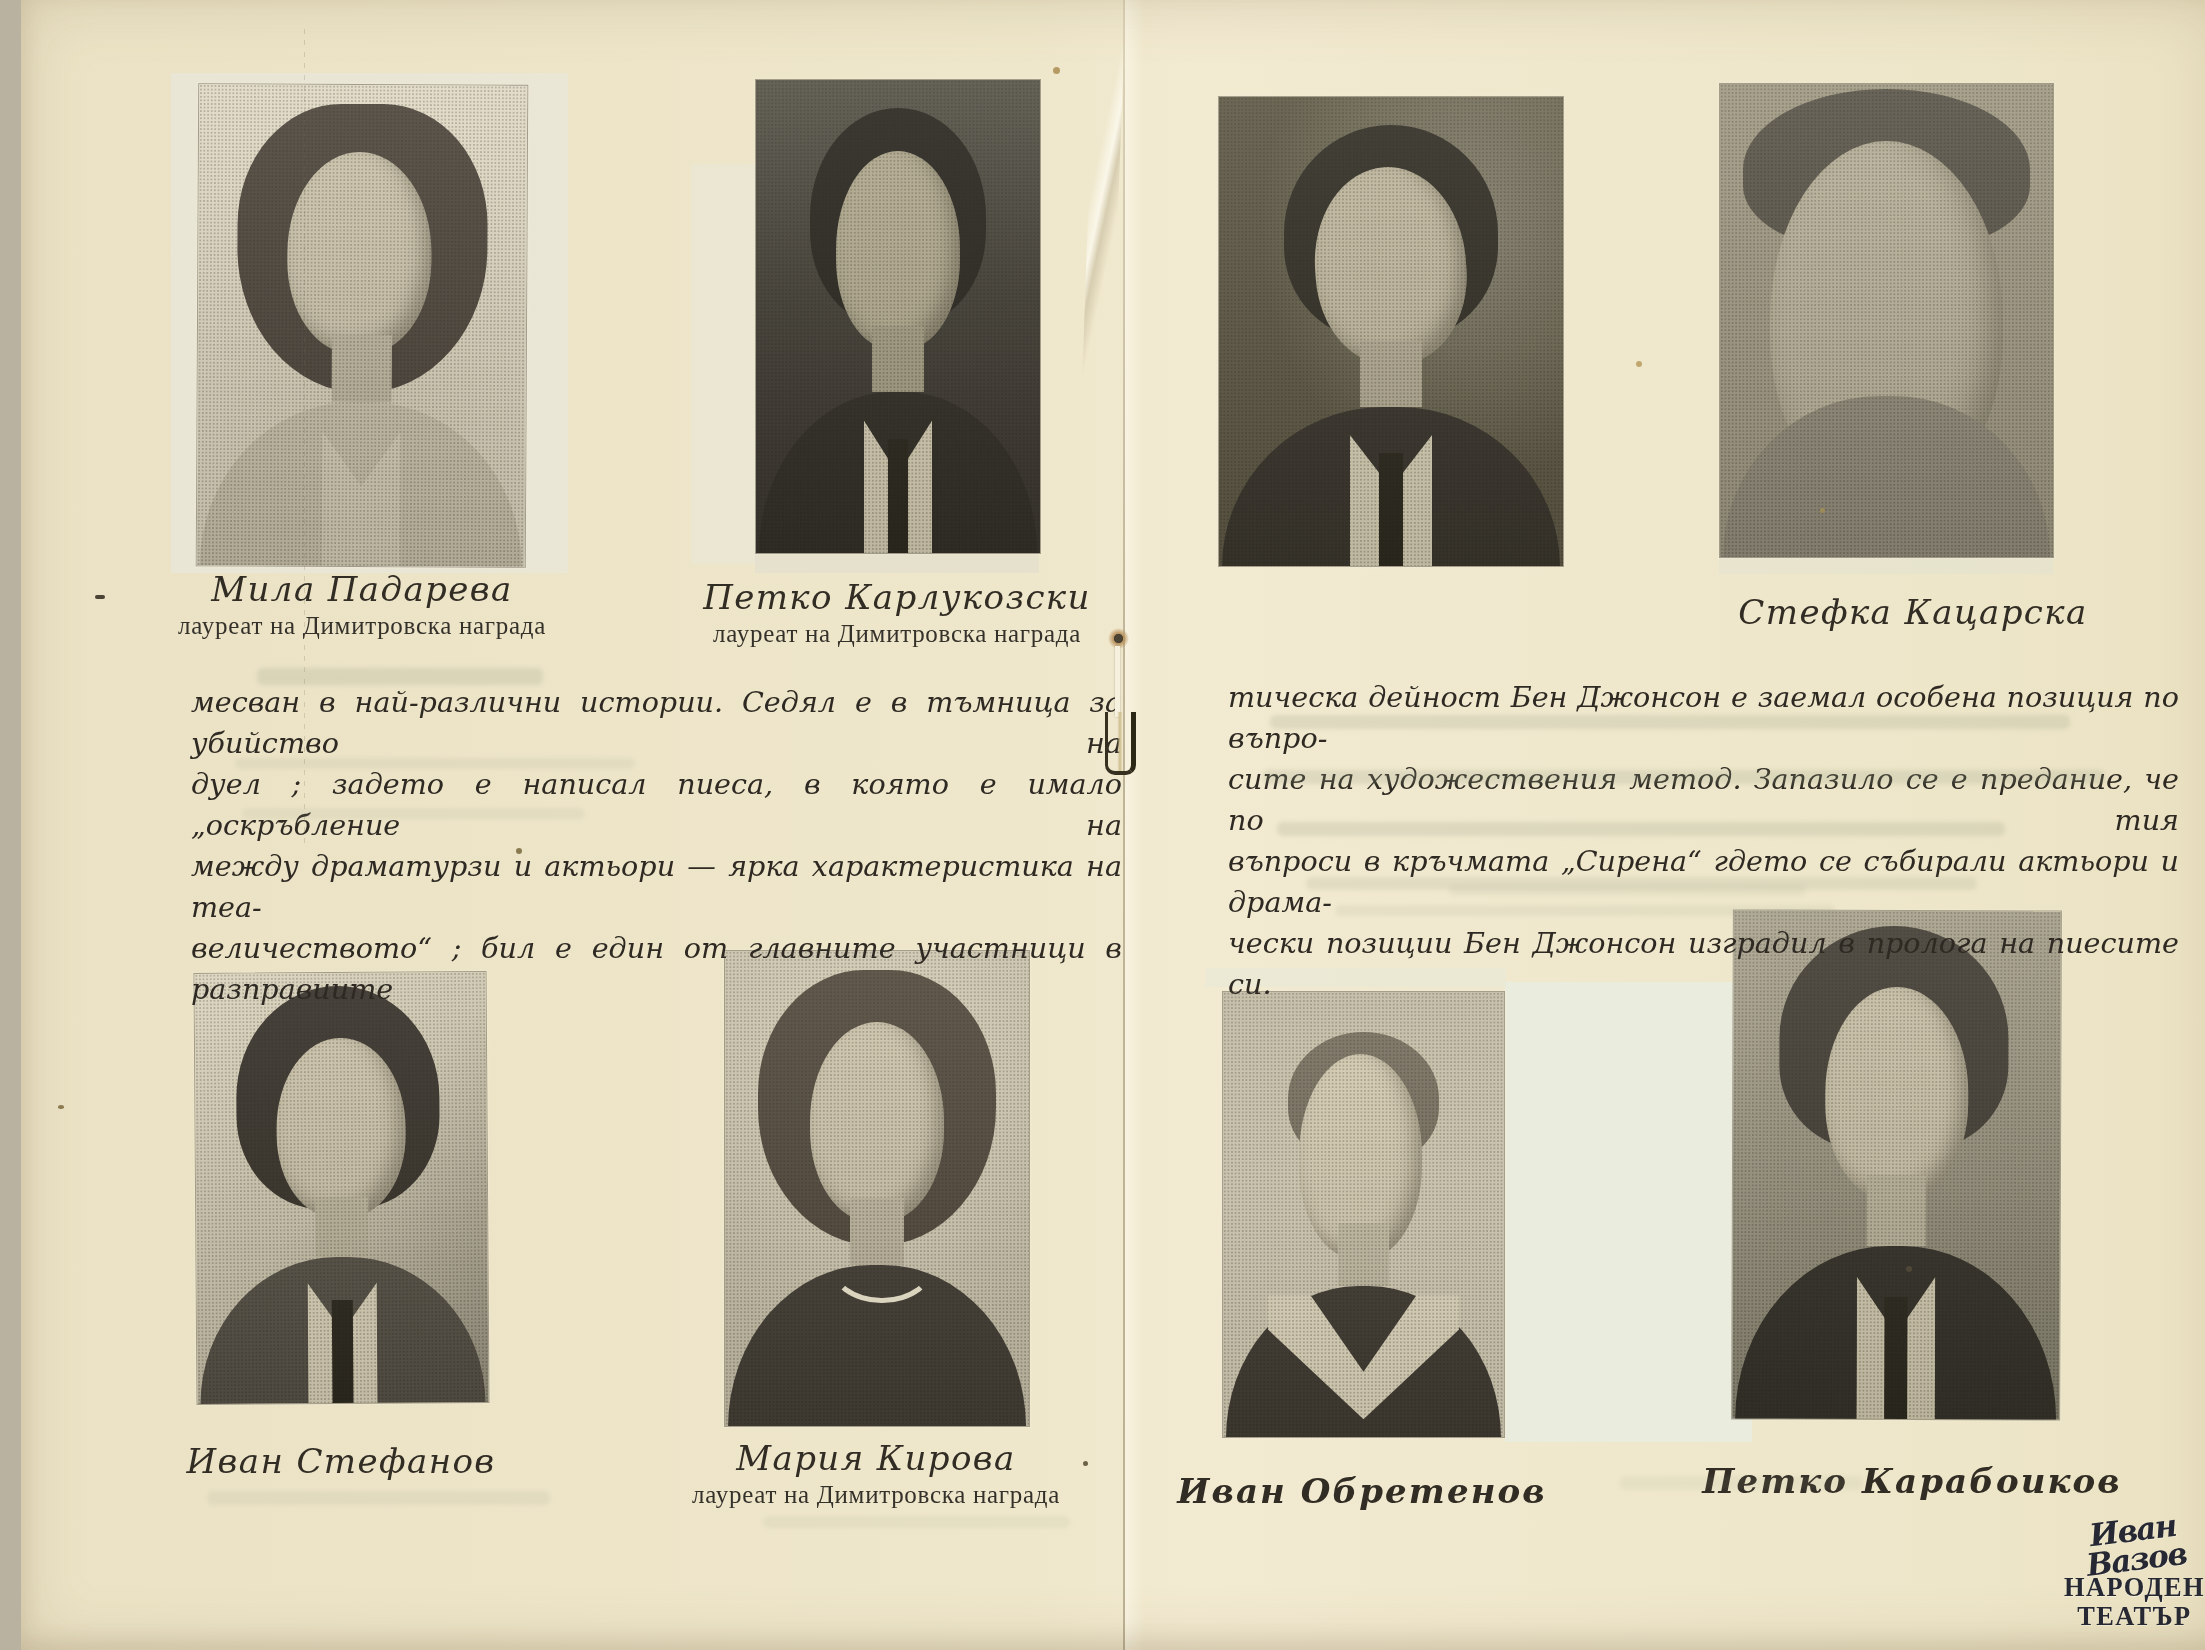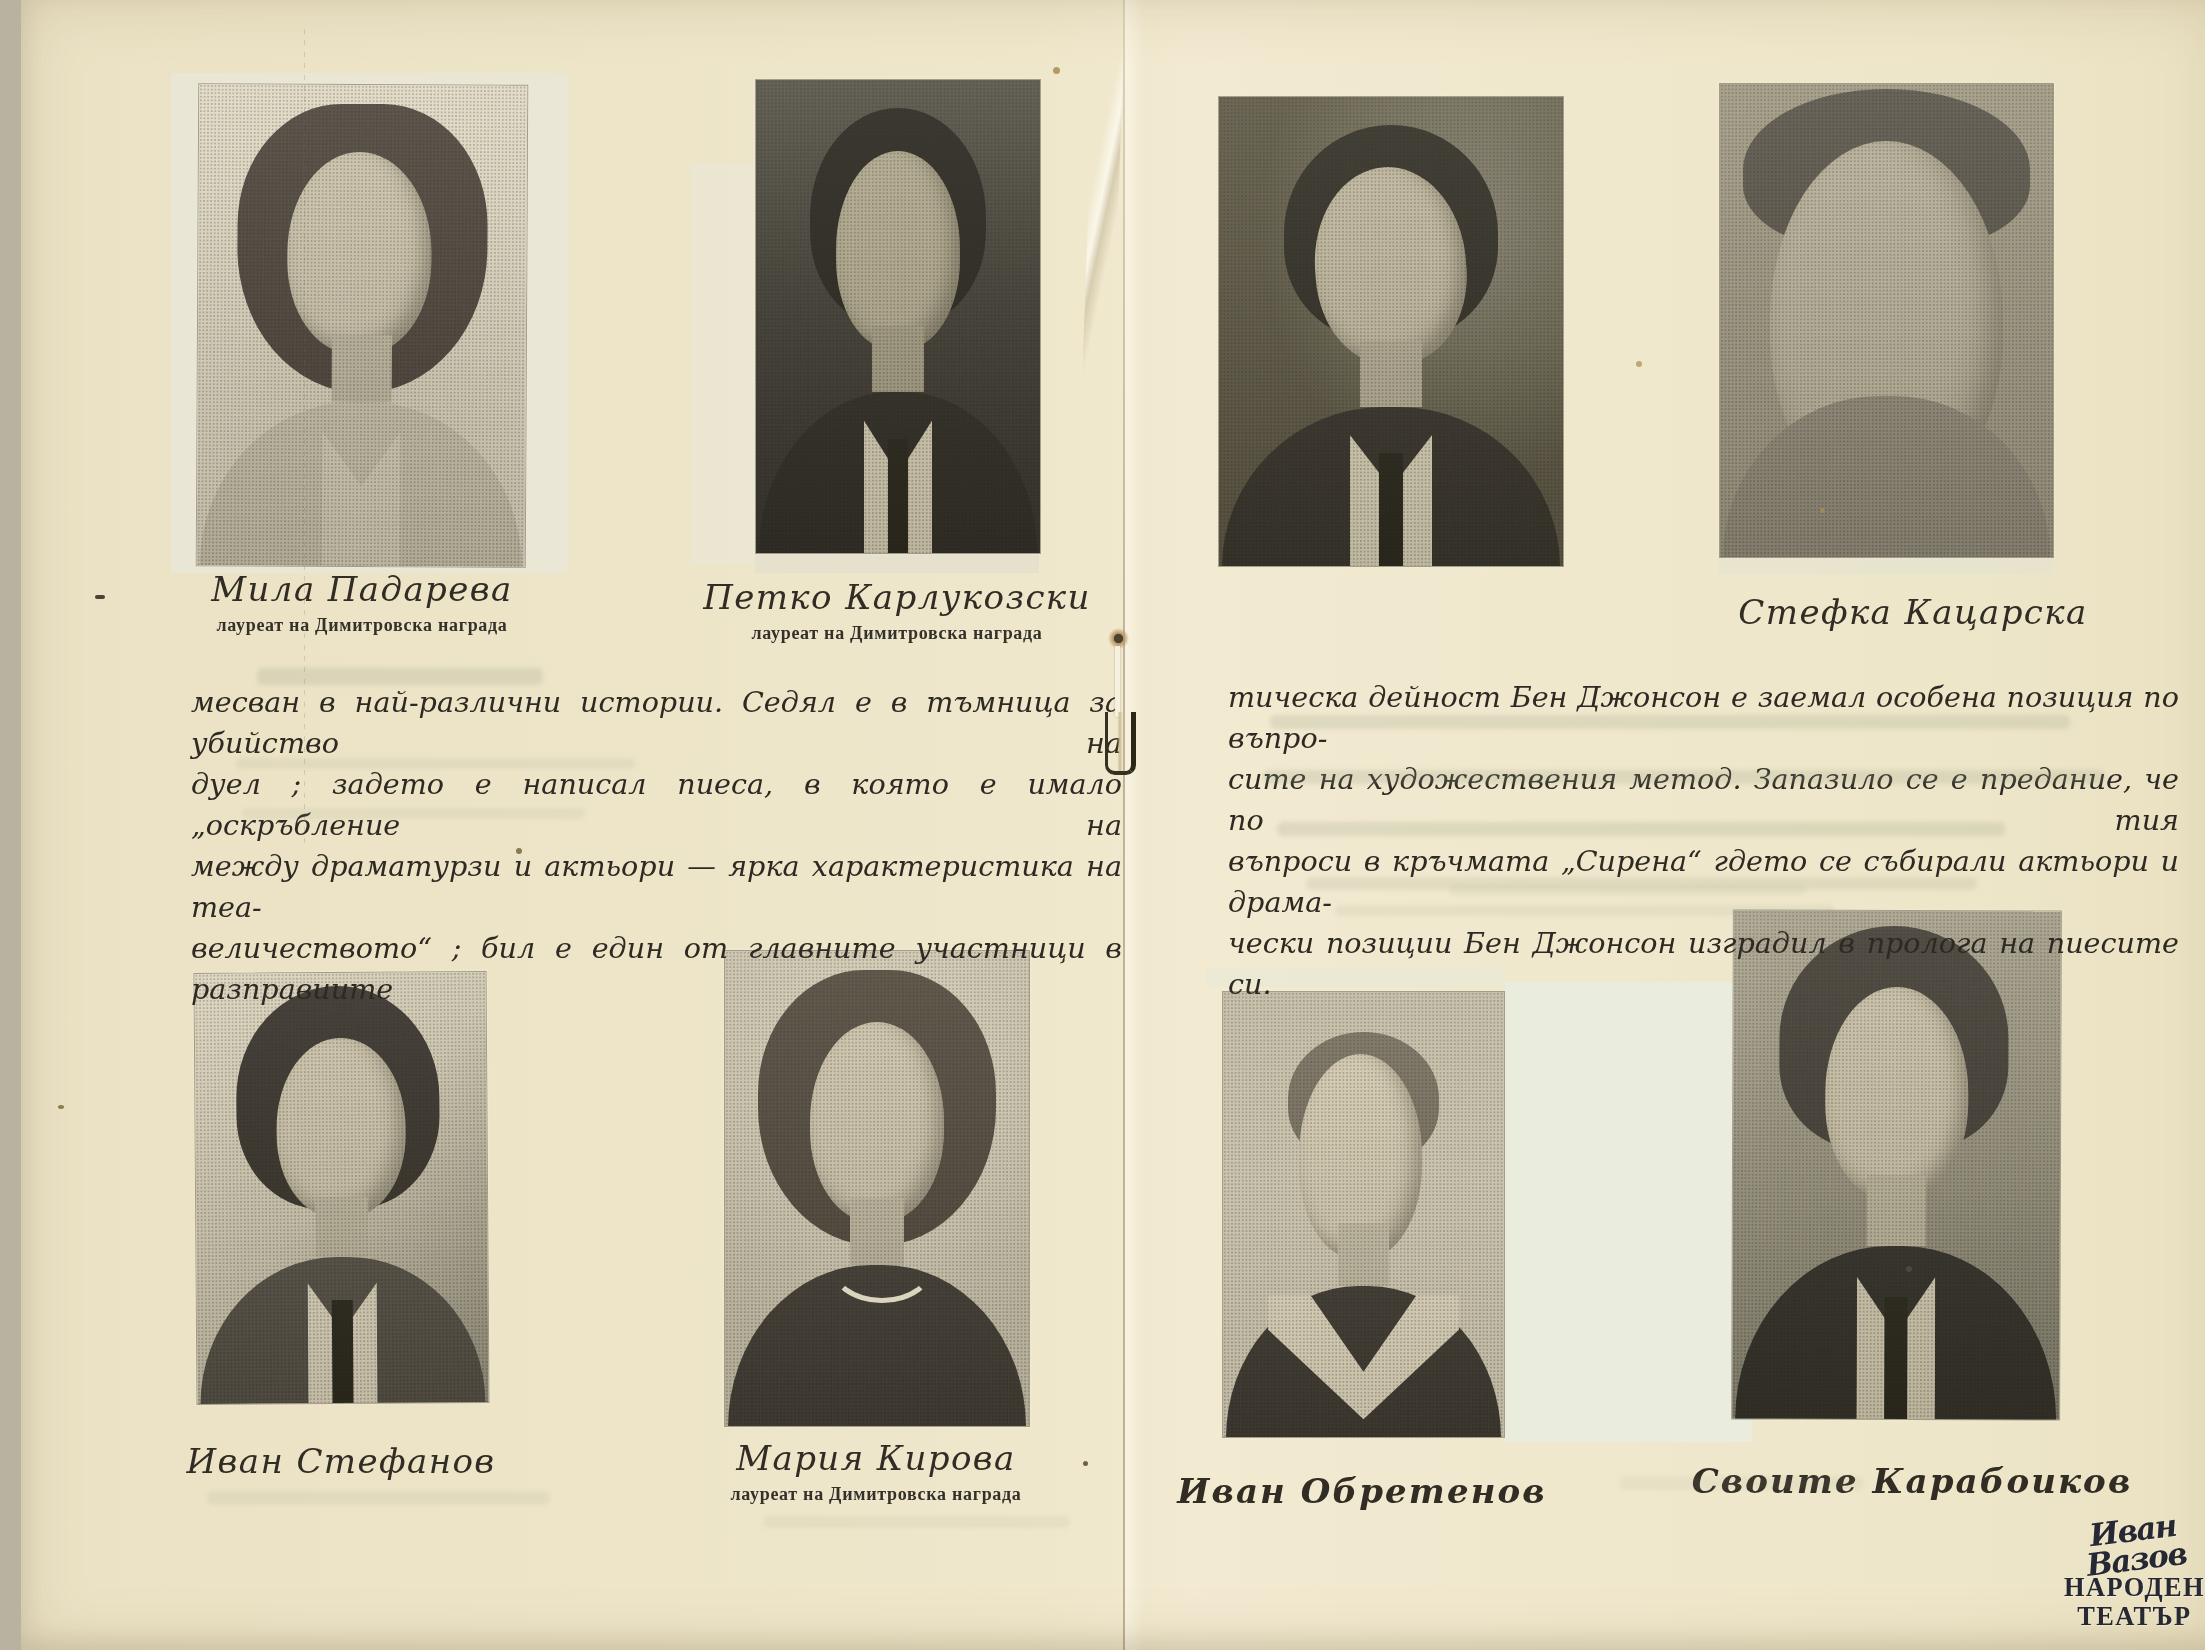--- a/index.html
+++ b/index.html
@@ -98,21 +98,21 @@
   .p7 .p-shirt{bottom:4%;left:16%;width:68%;height:28%;
     clip-path:polygon(0 0,22% 0,50% 62%,78% 0,100% 0,100% 28%,50% 100%,0 28%);}
   
   .p8{left:1711px;top:910px;width:327px;height:508px;transform:rotate(.2deg);}
   .p8 .ph{background:linear-gradient(160deg,#a5a190 0%,#93907e 48%,#807d6c 100%);}
   .p8{--hair:#3d3931;--face:#c5bfa8;--coat:#2f2d26;--shirt:#cfcab3;}
   .p8 .p-hair{width:70%;left:14%;height:44%;top:3%;border-radius:60% 60% 45% 45%;}
   
   .caption{position:absolute;width:500px;text-align:center;}
   .cap-name{font-style:italic;font-size:34px;letter-spacing:1.4px;color:#312c24;line-height:39px;}
-  .cap-sub{font-family:"Liberation Serif",serif;font-weight:bold;font-size:18px;letter-spacing:0.7px;
+  .cap-sub{font-family:"Liberation Serif",serif;font-weight:normal;font-size:25px;letter-spacing:0.7px;
     color:#34302a;line-height:31px;margin-top:1.4px;}
   .c1{left:91px;top:570px;}
   .c2{left:626px;top:578px;}
   .c3{left:1119px;top:598px;}
   .c4{left:1642px;top:593px;}
   .c5{left:70px;top:1442px;}
   .c6{left:605px;top:1439px;}
   .c7{left:1091px;top:1472px;}
   .c8{left:1641px;top:1462px;}
   .c7 .cap-name,.c8 .cap-name{font-weight:bold;letter-spacing:2.1px;}
@@ -236,21 +236,21 @@
     <div class="cap-name">Иван Стефанов</div>
   </div>
   <div class="caption c6">
     <div class="cap-name">Мария Кирова</div>
     <div class="cap-sub">лауреат на Димитровска награда</div>
   </div>
   <div class="caption c7">
     <div class="cap-name">Иван Обретенов</div>
   </div>
   <div class="caption c8">
-    <div class="cap-name">Своите Карабоиков</div>
+    <div class="cap-name">Петко Карабоиков</div>
   </div>
 
   <div class="para para-left">
       <div class="tline">месван в най-различни истории. Седял е в тъмница за убийство на</div>
       <div class="tline">дуел ; задето е написал пиеса, в която е имало „оскръбление на</div>
       <div class="tline">между драматурзи и актьори — ярка характеристика на теа-</div>
       <div class="tline">величеството“ ; бил е един от главните участници в разправиите</div>
     </div>
   <div class="para para-right">
       <div class="tline">тическа дейност Бен Джонсон е заемал особена позиция по въпро-</div>

